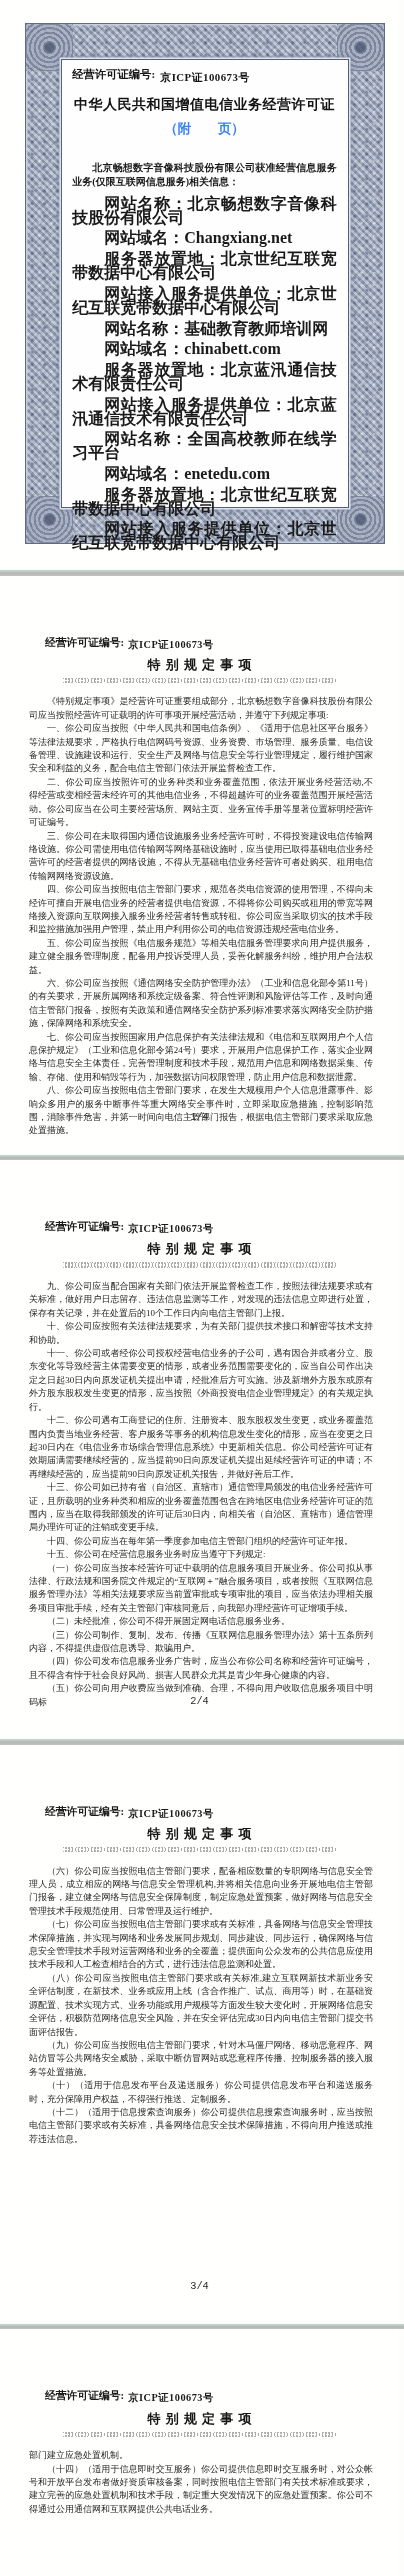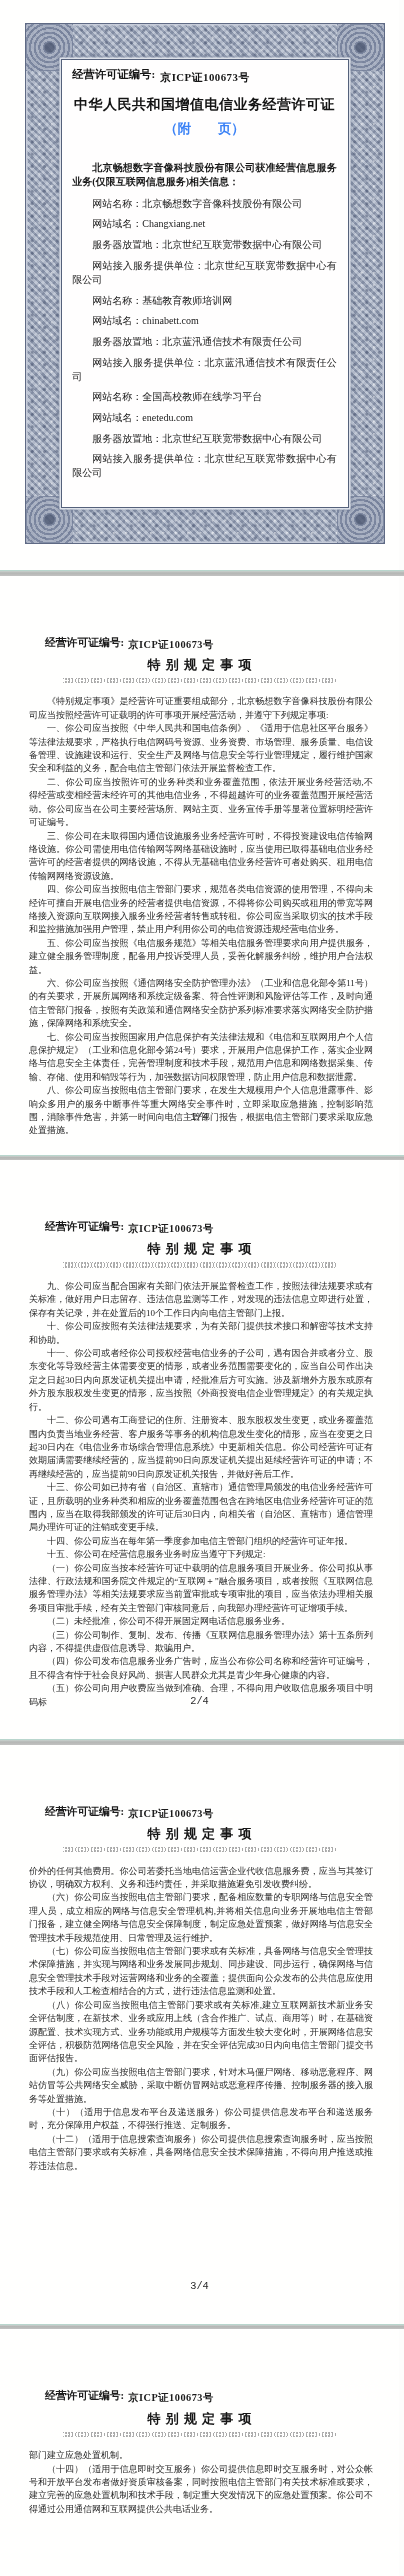--- a/index.html
+++ b/index.html
@@ -34,21 +34,21 @@
     box-shadow:0 0 0 1.5px #dde1e9,0 0 0 3.6px rgba(110,122,148,.25);
     padding:7.2px 11.3px 5.2px 10.3px;}
   .cert-head{font-size:11.3px;font-weight:700;color:#161616;}
   .cert-no{font-weight:600;font-size:10.8px;position:relative;top:3.1px;margin-left:5.2px;letter-spacing:0.5px;}
   .cert-title{margin:13.4px 0 0;text-align:center;font-size:14px;font-weight:700;
     letter-spacing:0.5px;color:#141414;}
   .cert-subtitle{margin-top:6.2px;text-align:center;font-size:13.4px;font-weight:700;color:#3b82f6;}
   .cert-intro{margin:23px 0 0;font-size:10px;line-height:14.4px;font-weight:600;
     text-indent:2em;text-align:justify;color:#1a1a1a;}
   .cert-entries{margin-top:7.2px;}
-  .cert-line{margin:6.7px 0 0;font-size:10px;line-height:14px;font-weight:400;
+  .cert-line{margin:6.7px 0 0;font-size:16px;line-height:14px;font-weight:700;
     text-indent:2em;text-align:justify;color:#1a1a1a;word-break:break-all;}
 
   
   .tp-header{padding:60px 0 0 45px;font-size:10.8px;font-weight:700;color:#1c1c1c;}
   .tp-no{font-weight:600;font-size:10.3px;position:relative;top:2.1px;margin-left:4.1px;letter-spacing:0.5px;}
   .tp-title{margin:6.2px 0 0;text-align:center;font-size:13px;font-weight:700;
     letter-spacing:5.2px;text-indent:5.2px;color:#161616;}
   .zigzag{width:273px;height:5.2px;margin:4.1px auto 0;opacity:.75;
     background:
       repeating-linear-gradient(105deg,#8d8d8d 0 0.8px,transparent 0.8px 3.1px),
@@ -179,21 +179,20 @@
   <div class="divider"></div>
 
   <section class="page page-t3">
     <div class="tp-header">
       <span>经营许可证编号:</span><span class="tp-no">京ICP证100673号</span>
     </div>
     <h2 class="tp-title">特别规定事项</h2>
     <div class="zigzag"></div>
     <div class="tp-body">
 
-        <p class="cont">价外的任何其他费用。你公司若委托当地电信运营企业代收信息服务费，应当与其签订协议，明确双方权利、义务和违约责任，并采取措施避免引发收费纠纷。</p>
 
         <p>（六）你公司应当按照电信主管部门要求，配备相应数量的专职网络与信息安全管理人员，成立相应的网络与信息安全管理机构,并将相关信息向业务开展地电信主管部门报备，建立健全网络与信息安全保障制度，制定应急处置预案，做好网络与信息安全管理技术手段规范使用、日常管理及运行维护。</p>
 
         <p>（七）你公司应当按照电信主管部门要求或有关标准，具备网络与信息安全管理技术保障措施，并实现与网络和业务发展同步规划、同步建设、同步运行，确保网络与信息安全管理技术手段对运营网络和业务的全覆盖；提供面向公众发布的公共信息应使用技术手段和人工检查相结合的方式，进行违法信息监测和处置。</p>
 
         <p>（八）你公司应当按照电信主管部门要求或有关标准,建立互联网新技术新业务安全评估制度，在新技术、业务或应用上线（含合作推广、试点、商用等）时，在基础资源配置、技术实现方式、业务功能或用户规模等方面发生较大变化时，开展网络信息安全评估，积极防范网络信息安全风险，并在安全评估完成30日内向电信主管部门提交书面评估报告。</p>
 
         <p>（九）你公司应当按照电信主管部门要求，针对木马僵尸网络、移动恶意程序、网站仿冒等公共网络安全威胁，采取中断仿冒网站或恶意程序传播、控制服务器的接入服务等处置措施。</p>
 
         <p>（十）（适用于信息发布平台及递送服务）你公司提供信息发布平台和递送服务时，充分保障用户权益，不得强行推送、定制服务。</p>

